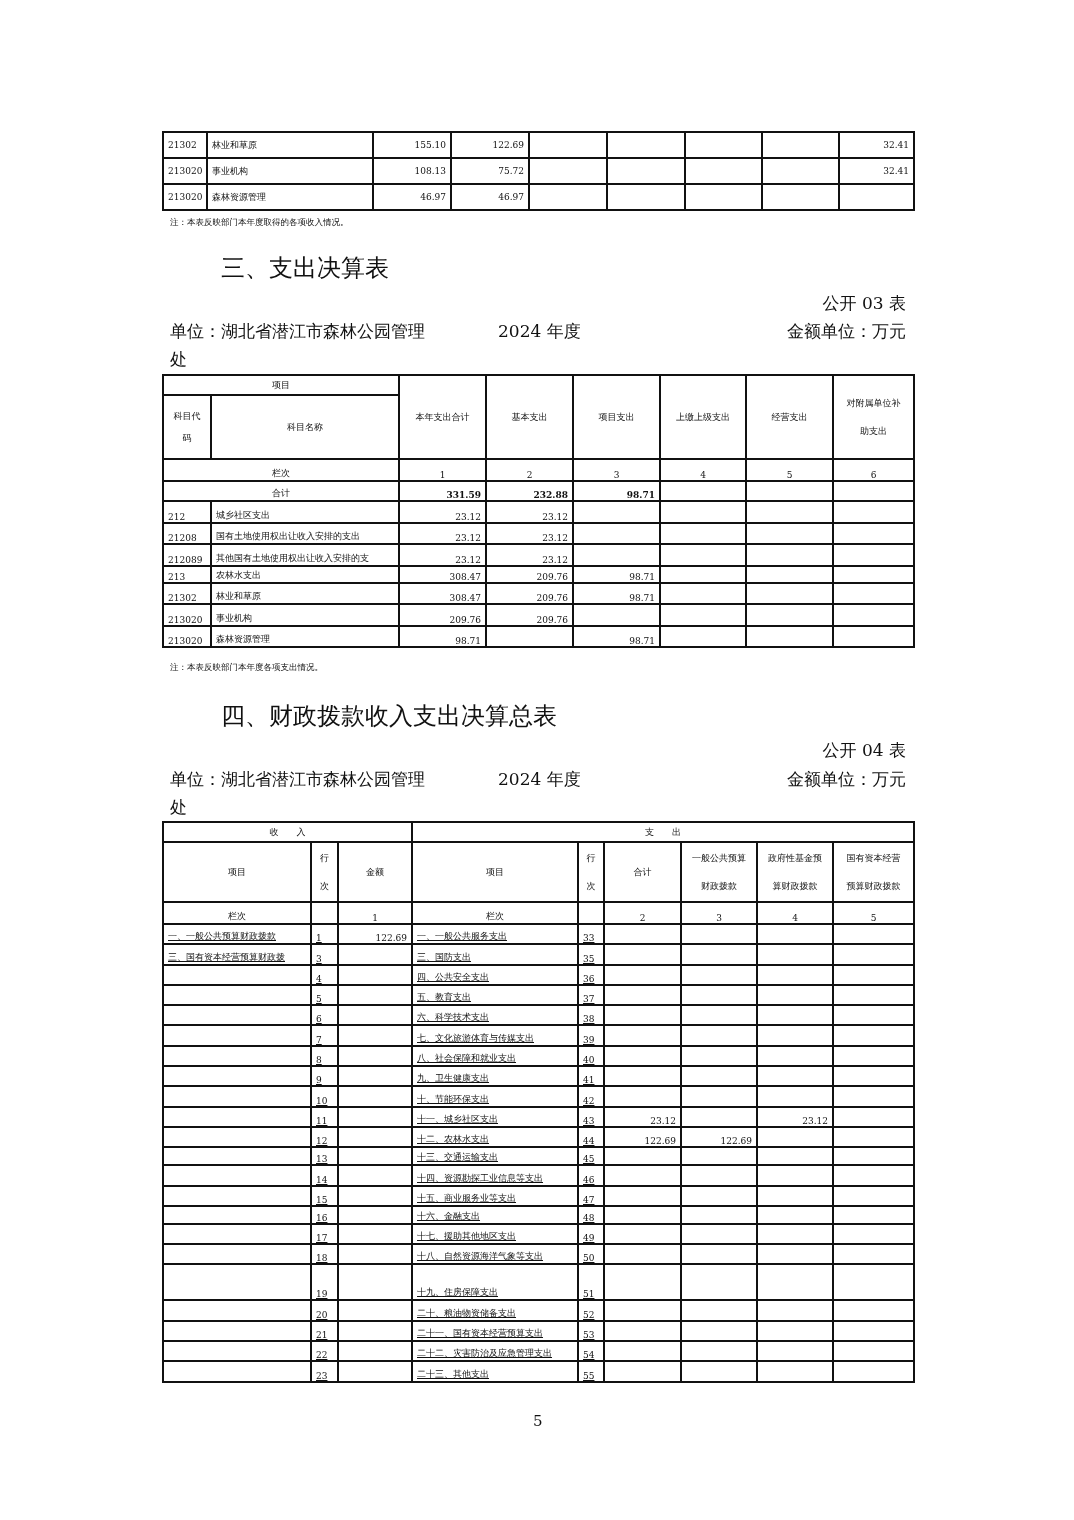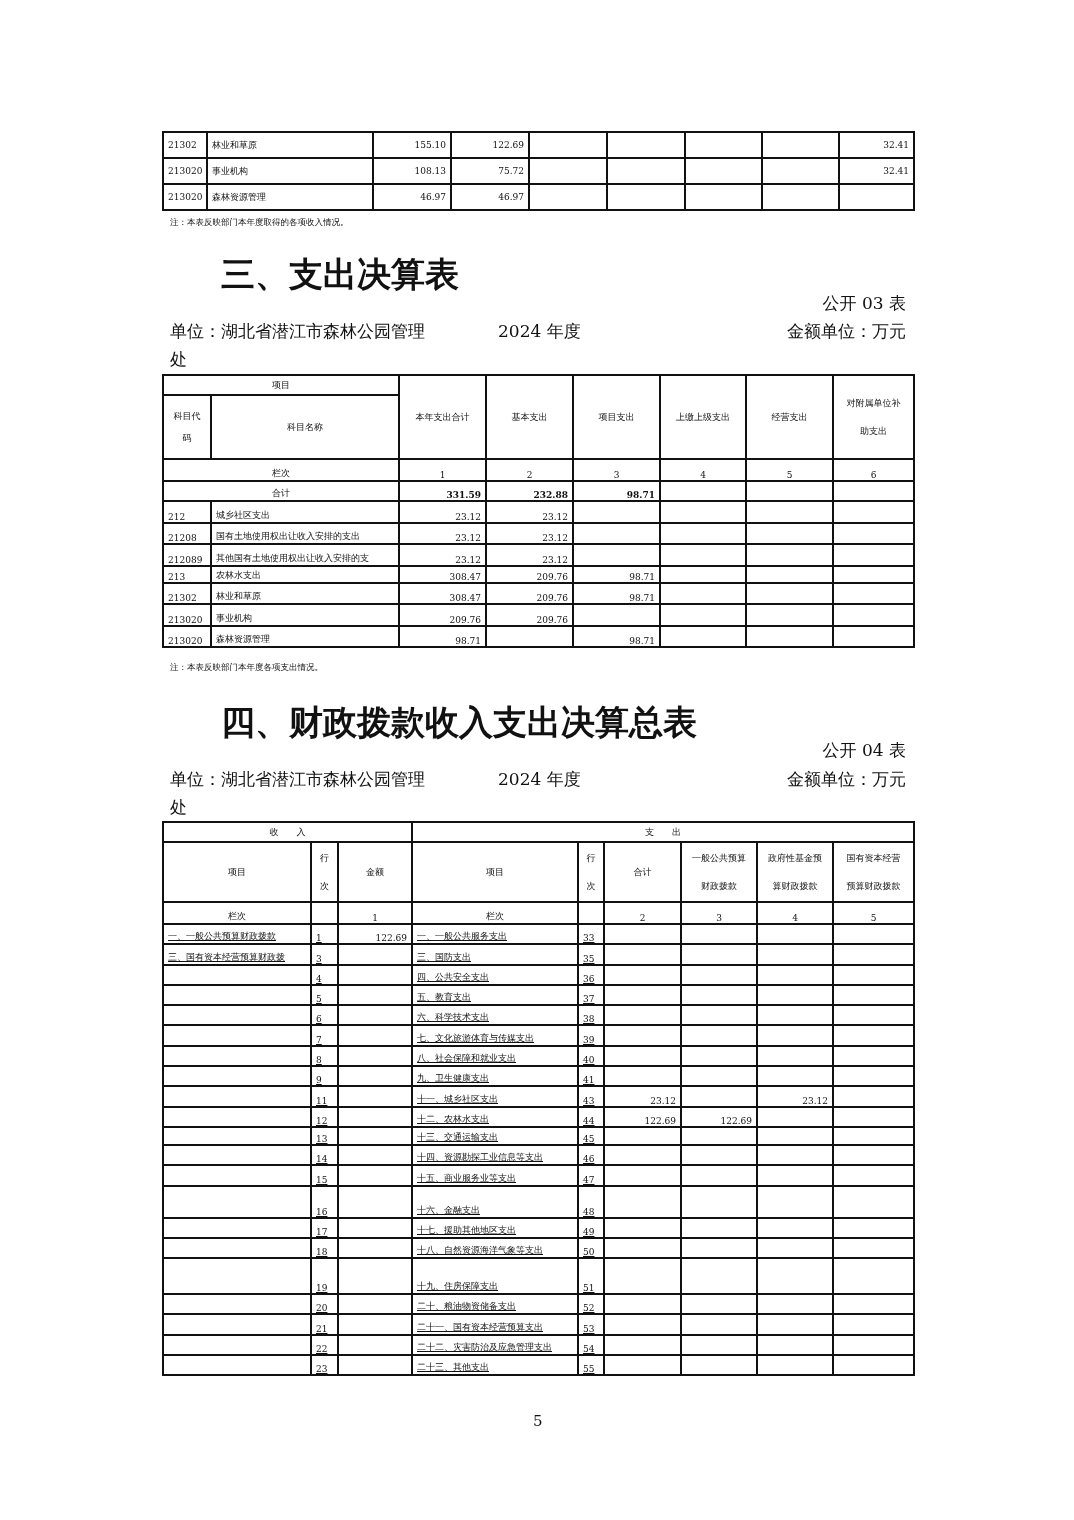--- a/index.html
+++ b/index.html
@@ -5,21 +5,21 @@
   html, body { margin:0; padding:0; background:#fff; }
   body { width:1074px; height:1520px; position:relative; font-family:"DejaVu Serif","Liberation Serif",serif; color:#111; overflow:hidden; }
   .abs { position:absolute; }
   table { border-collapse:collapse; position:absolute; table-layout:fixed; }
   td { border:2px solid #111; font-size:9px; padding:0 4px; white-space:nowrap; overflow:hidden; }
   .r { text-align:right; }
   .c { text-align:center; }
   .l { text-align:left; }
   .b { font-weight:bold; }
   .note { font-size:8.5px; left:170px; }
-  .title { font-family:"DejaVu Sans","Liberation Sans",sans-serif; font-size:34px; left:221px; font-weight:bold; }
+  .title { font-family:"DejaVu Sans","Liberation Sans",sans-serif; font-size:24px; left:221px; font-weight:normal; }
   .meta { font-size:17px; }
   .ul { text-decoration:underline; }
   .bottomalign td { vertical-align:bottom; }
 </style>
 </head>
 <body>
 
 <table style="left:162px; top:131px; width:751px;">
   <colgroup>
     <col style="width:44px">
@@ -327,20 +327,31 @@
         <td class="r"></td>
         <td class="l ul">九、卫生健康支出</td>
         <td class="l ul">41</td>
         <td class="r"></td>
         <td class="r"></td>
         <td class="r"></td>
         <td class="r"></td>
       </tr>
       <tr style="height: 20.3px;">
         <td class="l ul"></td>
+        <td class="l ul">10</td>
+        <td class="r"></td>
+        <td class="l ul">十、节能环保支出</td>
+        <td class="l ul">42</td>
+        <td class="r"></td>
+        <td class="r"></td>
+        <td class="r"></td>
+        <td class="r"></td>
+      </tr>
+      <tr style="height: 20.3px;">
+        <td class="l ul"></td>
         <td class="l ul">11</td>
         <td class="r"></td>
         <td class="l ul">十一、城乡社区支出</td>
         <td class="l ul">43</td>
         <td class="r">23.12</td>
         <td class="r"></td>
         <td class="r">23.12</td>
         <td class="r"></td>
       </tr>
       <tr style="height: 20.3px;">
@@ -380,21 +391,21 @@
         <td class="l ul"></td>
         <td class="l ul">15</td>
         <td class="r"></td>
         <td class="l ul">十五、商业服务业等支出</td>
         <td class="l ul">47</td>
         <td class="r"></td>
         <td class="r"></td>
         <td class="r"></td>
         <td class="r"></td>
       </tr>
-      <tr style="height: 32px;">
+      <tr style="height: 18px;">
         <td class="l ul"></td>
         <td class="l ul">16</td>
         <td class="r"></td>
         <td class="l ul">十六、金融支出</td>
         <td class="l ul">48</td>
         <td class="r"></td>
         <td class="r"></td>
         <td class="r"></td>
         <td class="r"></td>
       </tr>

